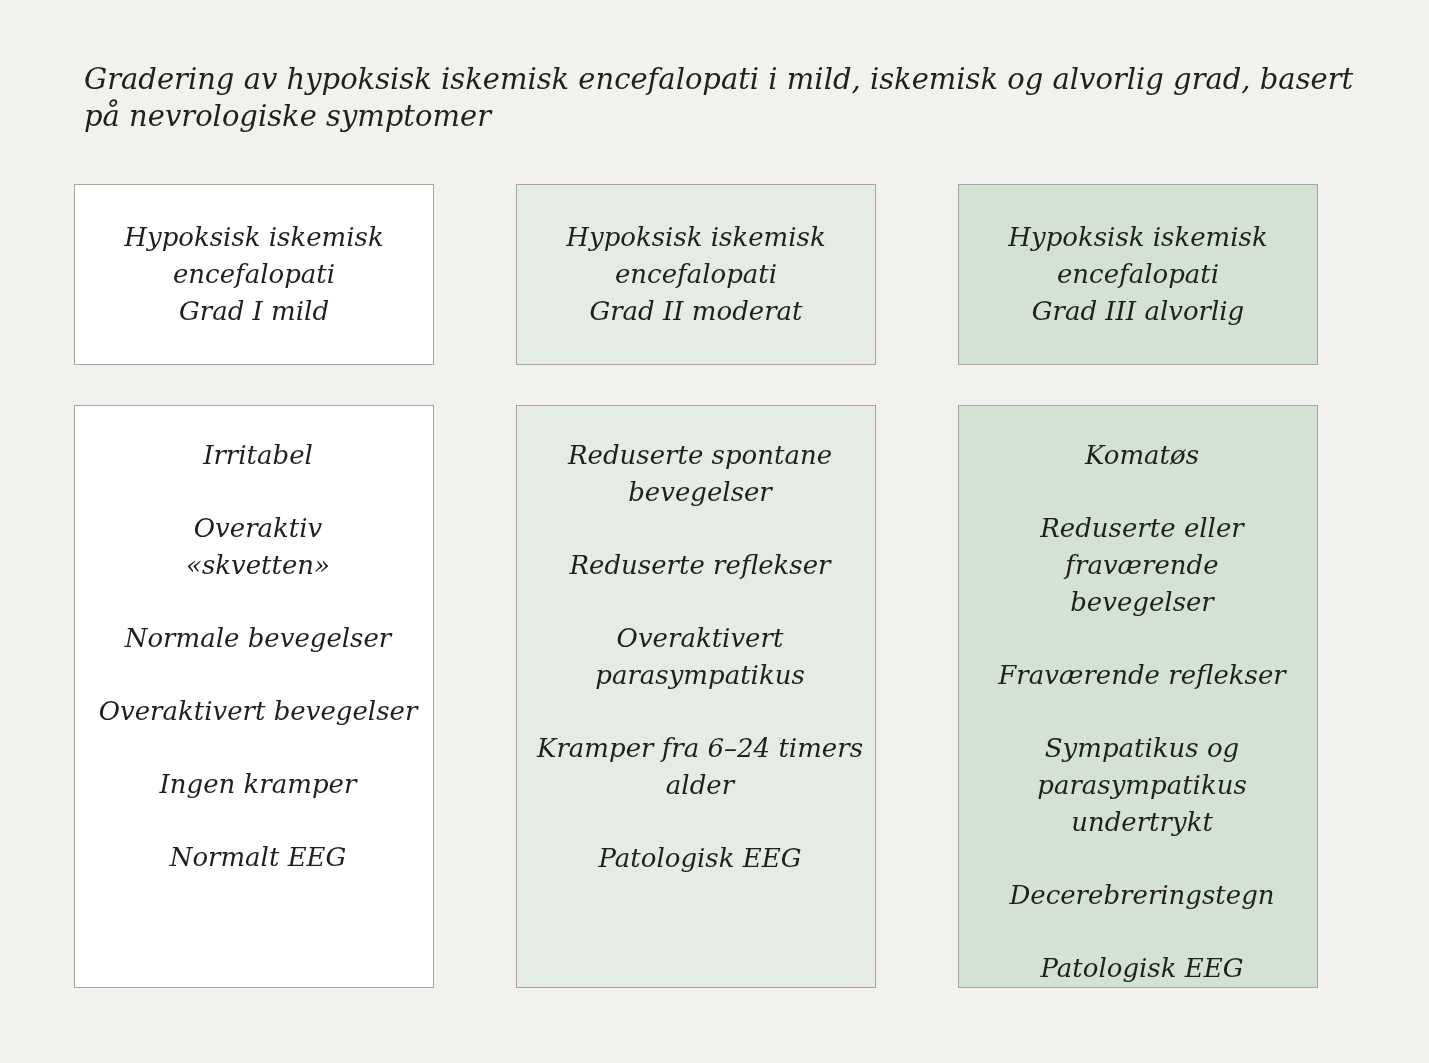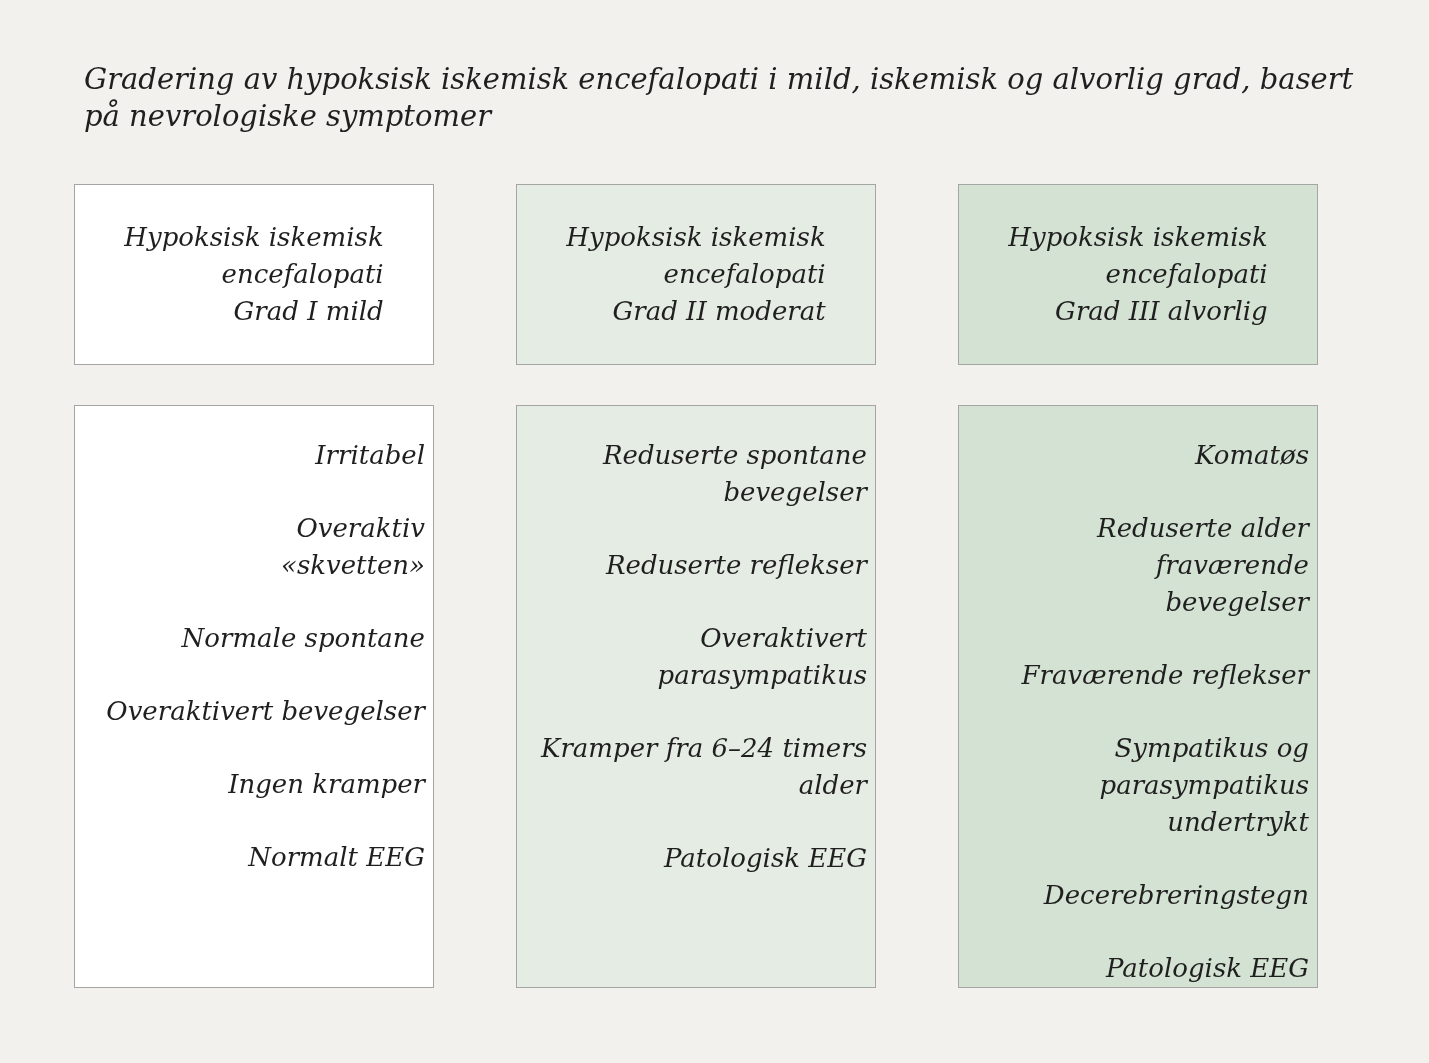--- a/index.html
+++ b/index.html
@@ -23,21 +23,21 @@
     font-size: 29px;
     line-height: 37px;
     white-space: pre-line;
     font-weight: 500;
   }
   .box {
     position: absolute;
     box-sizing: border-box;
     border: 1px solid #a5a6a3;
     width: 360px;
-    text-align: right;
+    text-align: center;
   }
   .header-box {
     top: 184px;
     height: 181px;
     display: flex;
     align-items: center;
     justify-content: center;
   }
   .content-box {
     top: 405px;
@@ -84,40 +84,40 @@
 <div class="box header-box col-3 fill-green">
   <div class="header-text">Hypoksisk iskemisk
 encefalopati
 Grad III alvorlig</div>
 </div>
 
 <div class="box content-box col-1 fill-white">
   <div class="item">Irritabel</div>
   <div class="item">Overaktiv
 «skvetten»</div>
-  <div class="item">Normale spontane</div>
+  <div class="item">Normale bevegelser</div>
   <div class="item">Overaktivert bevegelser</div>
   <div class="item">Ingen kramper</div>
   <div class="item">Normalt EEG</div>
 </div>
 
 <div class="box content-box col-2 fill-green-light">
   <div class="item">Reduserte spontane
 bevegelser</div>
   <div class="item">Reduserte reflekser</div>
   <div class="item">Overaktivert
 parasympatikus</div>
   <div class="item">Kramper fra 6–24 timers
 alder</div>
   <div class="item">Patologisk EEG</div>
 </div>
 
 <div class="box content-box col-3 fill-green">
   <div class="item">Komatøs</div>
-  <div class="item">Reduserte alder fraværende
+  <div class="item">Reduserte eller fraværende
 bevegelser</div>
   <div class="item">Fraværende reflekser</div>
   <div class="item">Sympatikus og
 parasympatikus
 undertrykt</div>
   <div class="item">Decerebreringstegn</div>
   <div class="item">Patologisk EEG</div>
 </div>
 
 </body></html>

